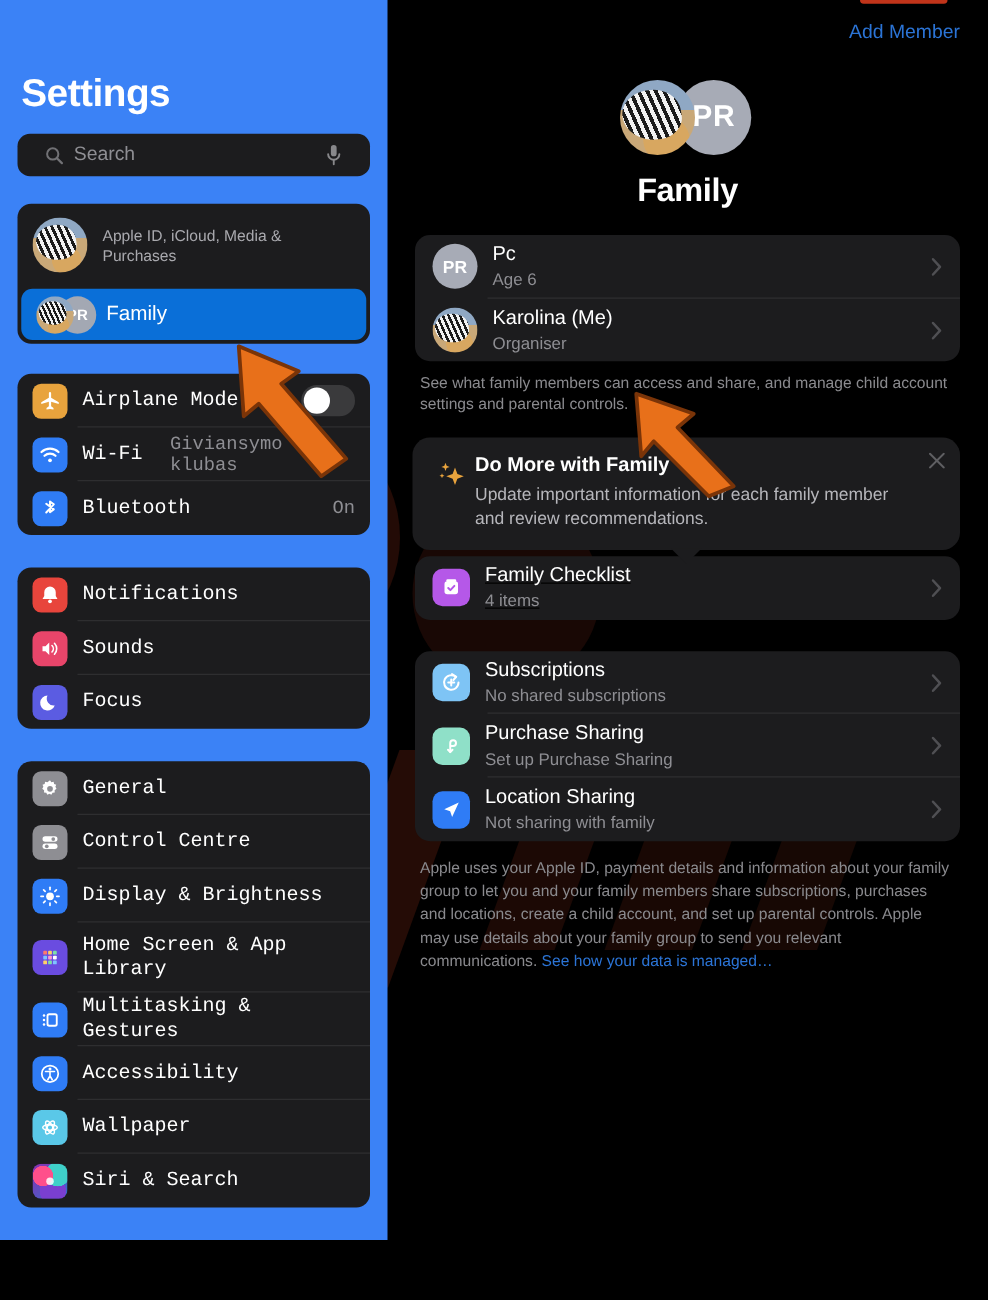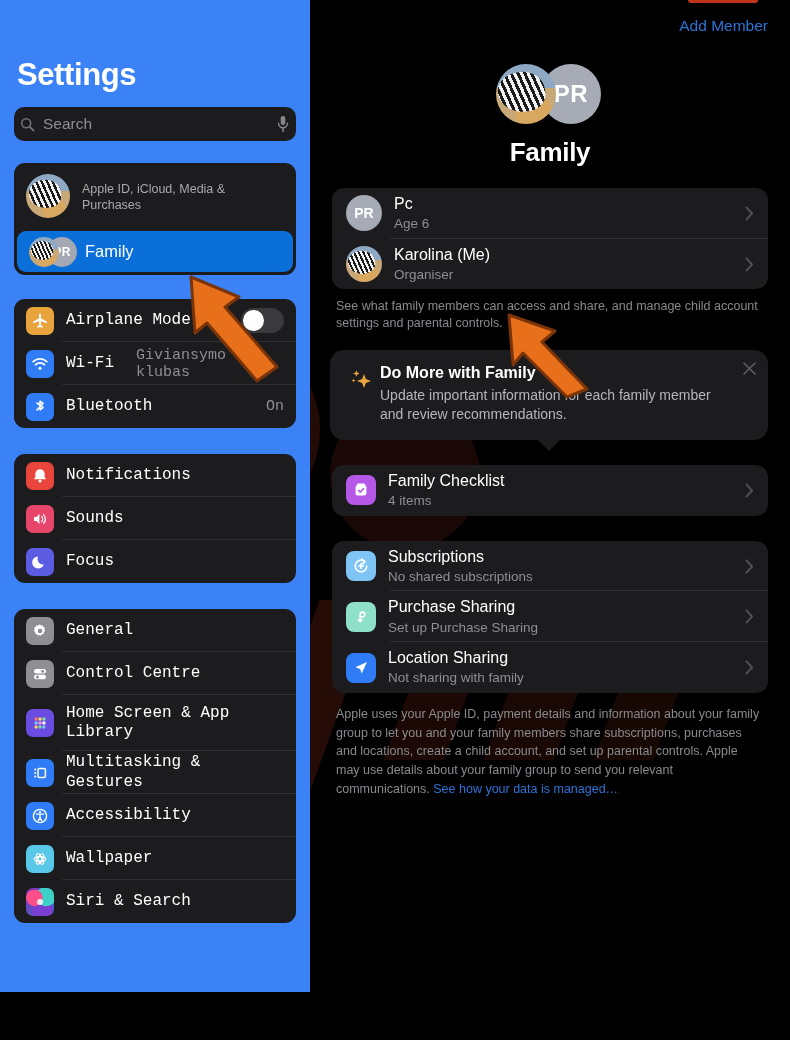--- a/index.html
+++ b/index.html
@@ -20,21 +20,21 @@
 
   
   .sidebar {
     position:absolute; left:0; top:0; width:310px; height:992px;
     background:#3b82f6; z-index:5; overflow:hidden;
   }
   .sb-title { font-size:31px; font-weight:bold; color:#fff; margin:57px 0 0 17px; letter-spacing:-.4px; }
 
   .search-bar {
     position:relative; margin:14px 14px 0 14px; height:34px;
-    background:#1c1c1e; border-radius:10px; display:flex; align-items:center; padding:0 6px;
+    background:#1c1c1e; border-radius:10px; display:flex; align-items:center; padding:0 22px;
   }
   .search-icon { width:15px; height:15px; flex:none; margin-right:8px; opacity:.55; }
   .search-ph { font-size:15.5px; color:#8e8e93; flex:1; }
   .mic-icon { width:14px; height:18px; opacity:.6; }
 
   .sb-group { margin:18px 14px 0 14px; background:#1c1c1e; border-radius:11px; overflow:hidden; }
   .sb-group.tight { margin-top:24px; }
 
   .sb-row { display:flex; align-items:center; min-height:43px; padding:0 12px; position:relative;font-family:Liberation Mono, monospace; }
   .sb-row .sep { position:absolute; left:48px; right:0; bottom:0; height:1px; background:#2e2e30; }
@@ -134,21 +134,21 @@
   .promo { position:relative; margin:18px 22px 0 20px; background:#1c1c1e; border-radius:14px;
     display:flex; padding:14px 14px 16px 14px; }
   .promo-ic { width:36px; flex:none; display:flex; align-items:flex-start; justify-content:center; padding-top:2px; }
   .promo-txt { flex:1; padding-right:18px; }
   .promo-title { font-size:16px; font-weight:bold; color:#fff; }
   .promo-body { font-size:14px; color:#b6b6bb; line-height:1.34; margin-top:4px; }
   .promo-x { position:absolute; right:12px; top:12px; width:13px; height:13px; opacity:.45; }
   .promo-tail { position:absolute; left:calc(50% - 12px); bottom:-11px; width:0; height:0;
     border-left:12px solid transparent; border-right:12px solid transparent; border-top:12px solid #1c1c1e; }
 
-  .mt-check { margin-top:25px; }
+  .mt-check { margin-top:5px;text-decoration:underline; }
   .mt-subs { margin-top:25px; }
 
   .legal { margin:12px 26px 0 26px; font-size:12.5px; color:#8a8a8e; line-height:1.5; }
   .legal a { color:#2b74d6; text-decoration:none; }
 
   
   .arrow { position:absolute; z-index:40; pointer-events:none; }
 </style>
 </head>
 <body>
@@ -288,20 +288,39 @@
           <svg width="18" height="18" viewBox="0 0 18 18">
               <rect x="3" y="4" width="12" height="4.4" rx="2.2" fill="#fff"></rect>
               <circle cx="11.6" cy="6.2" r="1.5" fill="#8e8e93"></circle>
               <rect x="3" y="9.8" width="12" height="4.4" rx="2.2" fill="#fff"></rect>
               <circle cx="6.4" cy="12" r="1.5" fill="#8e8e93"></circle>
             </svg>
         </div>
         <div class="sb-label">Control Centre</div>
         <div class="sep"></div>
       </div>
+      <div class="sb-row">
+        <div class="ic" style="background:#2f7cf6">
+          <svg width="18" height="18" viewBox="0 0 18 18">
+              <circle cx="9" cy="9" r="3.1" fill="#fff"></circle>
+              <g stroke="#fff" stroke-width="1.4" stroke-linecap="round">
+                <line x1="9" y1="1.8" x2="9" y2="3.6"></line>
+                <line x1="9" y1="14.4" x2="9" y2="16.2"></line>
+                <line x1="1.8" y1="9" x2="3.6" y2="9"></line>
+                <line x1="14.4" y1="9" x2="16.2" y2="9"></line>
+                <line x1="3.9" y1="3.9" x2="5.1" y2="5.1"></line>
+                <line x1="12.9" y1="12.9" x2="14.1" y2="14.1"></line>
+                <line x1="3.9" y1="14.1" x2="5.1" y2="12.9"></line>
+                <line x1="12.9" y1="5.1" x2="14.1" y2="3.9"></line>
+              </g>
+            </svg>
+        </div>
+        <div class="sb-label">Display &amp; Brightness</div>
+        <div class="sep"></div>
+      </div>
       <div class="sb-row" style="min-height:56px;">
         <div class="ic" style="background:#6a4ce0">
           <svg width="18" height="18" viewBox="0 0 18 18">
             <rect x="3.6" y="3.6" width="3" height="3" rx=".7" fill="#ff7b6b"></rect>
               <rect x="7.5" y="3.6" width="3" height="3" rx=".7" fill="#ffd166"></rect>
               <rect x="11.4" y="3.6" width="3" height="3" rx=".7" fill="#7fe0a8"></rect>
             <rect x="3.6" y="7.5" width="3" height="3" rx=".7" fill="#7fc4ff"></rect>
               <rect x="7.5" y="7.5" width="3" height="3" rx=".7" fill="#ff9bd0"></rect>
               <rect x="11.4" y="7.5" width="3" height="3" rx=".7" fill="#fff"></rect>
             <rect x="3.6" y="11.4" width="3" height="3" rx=".7" fill="#ffd166"></rect>

